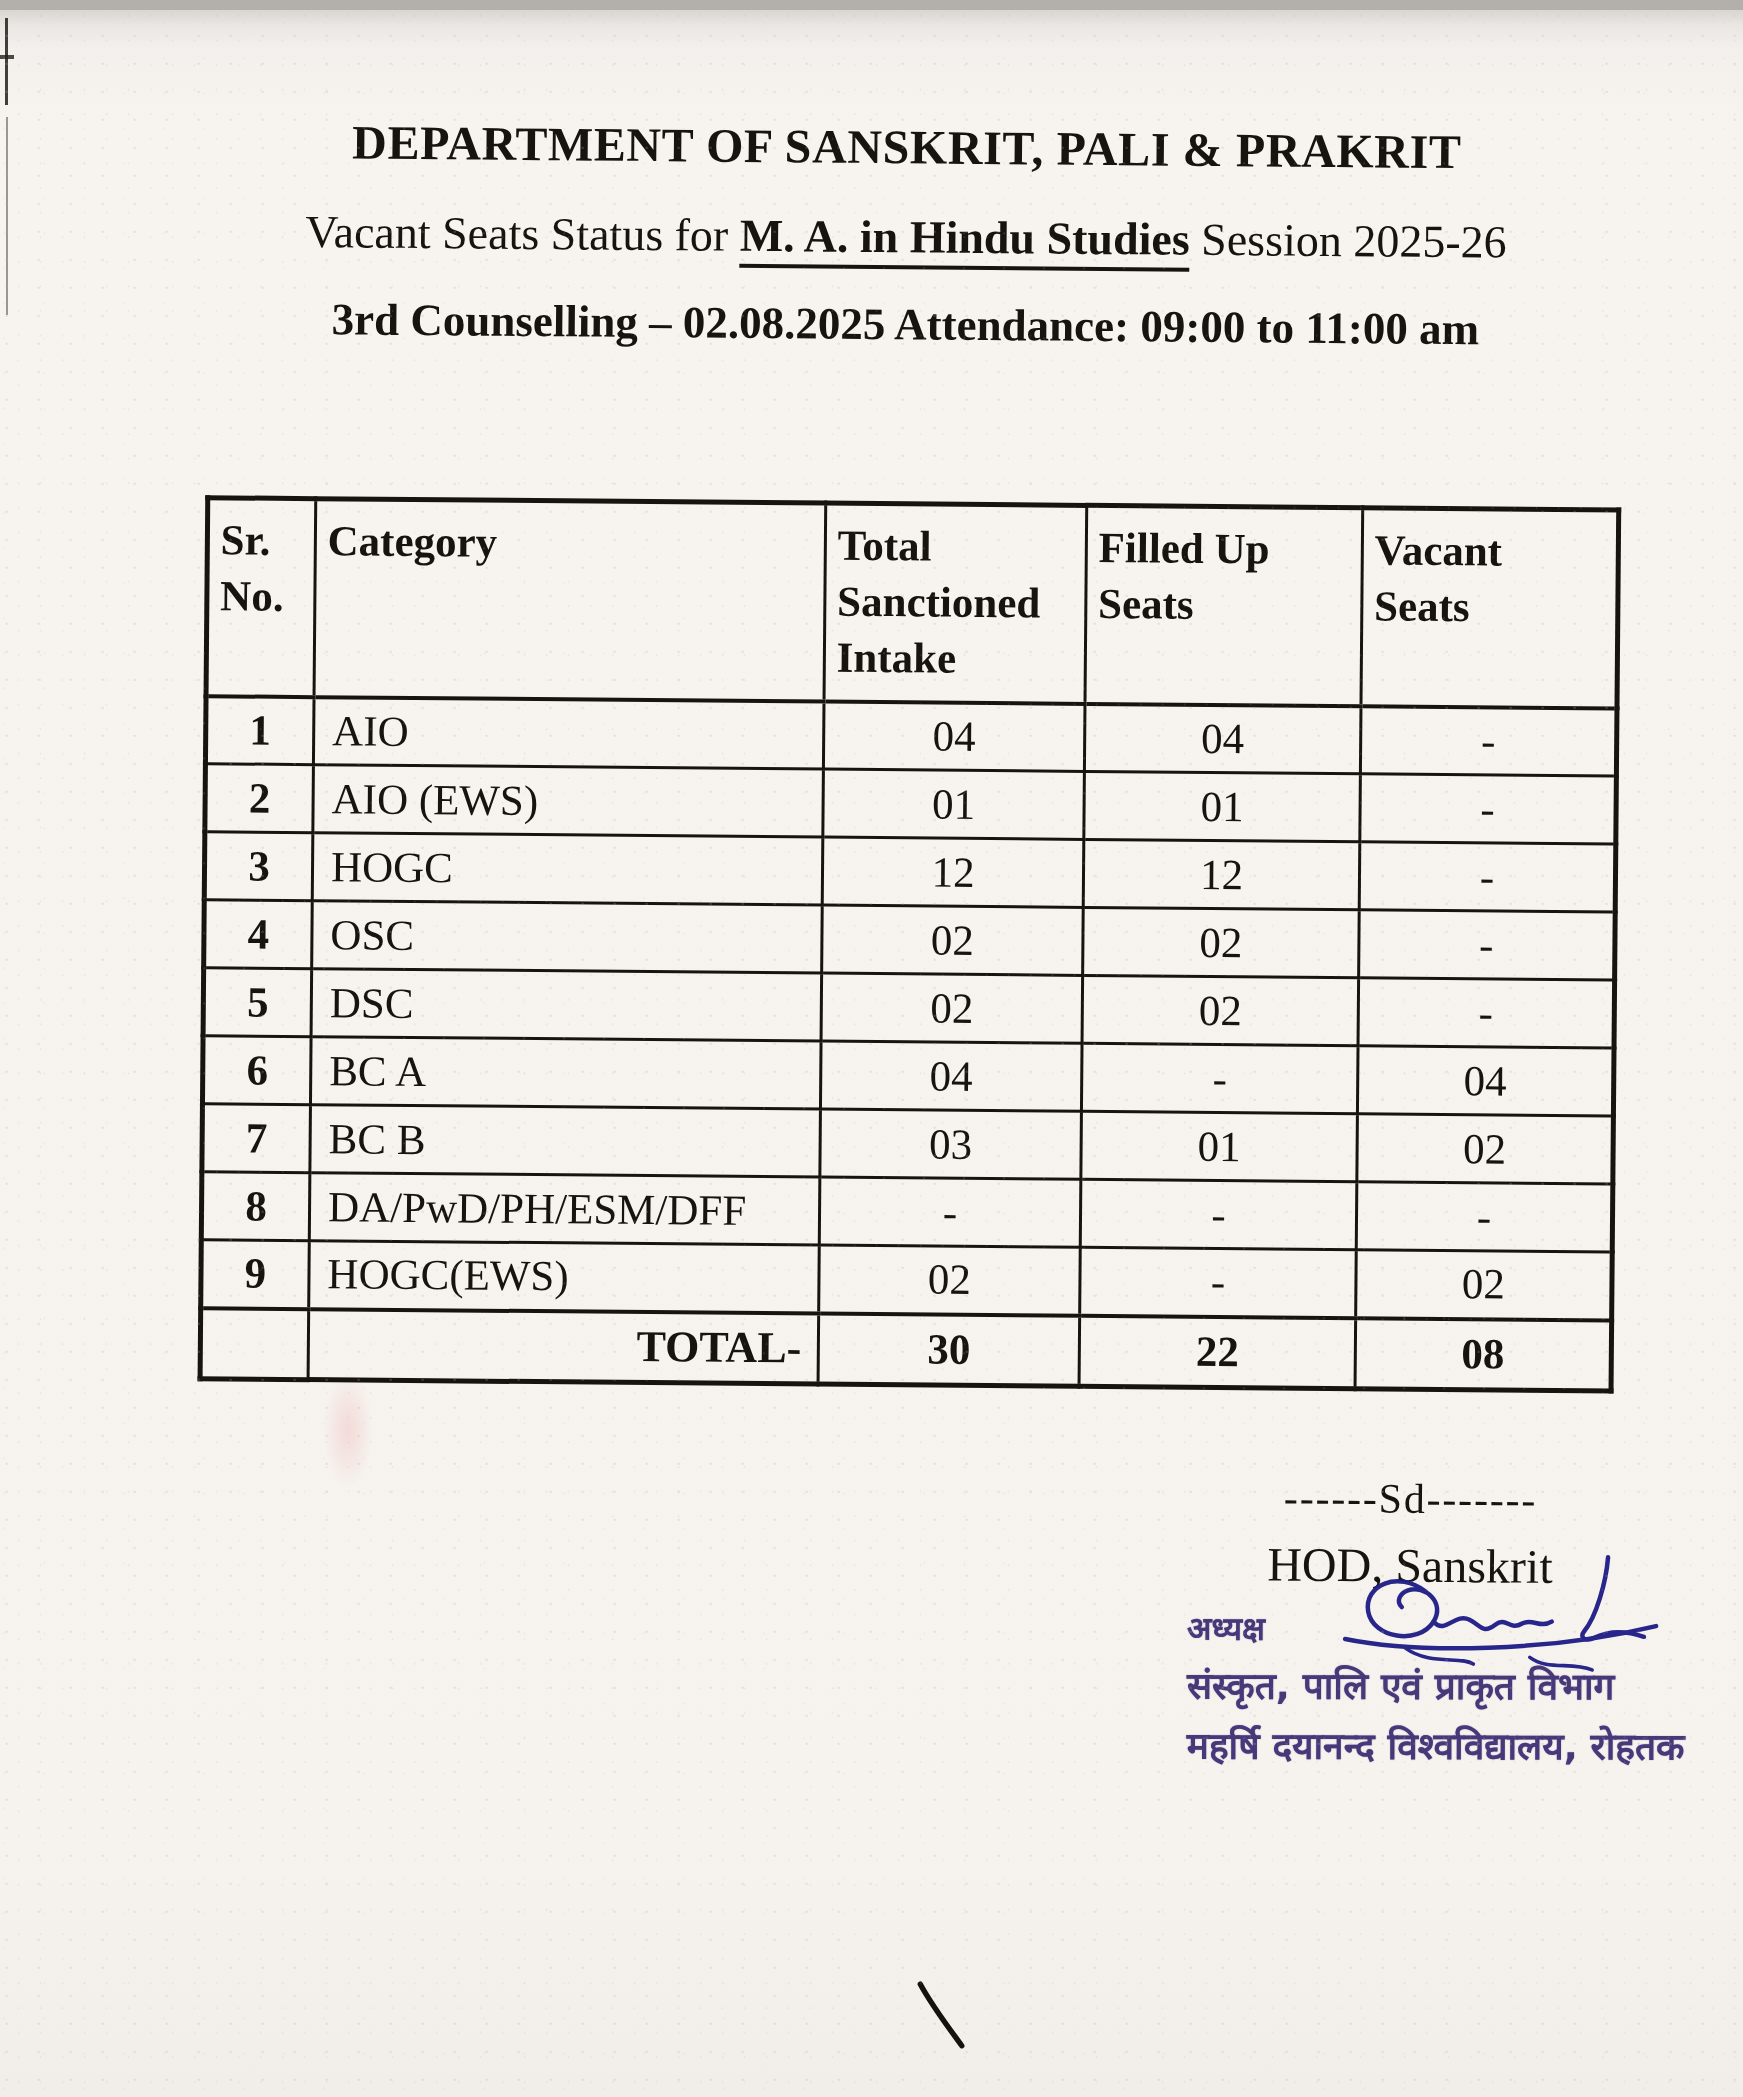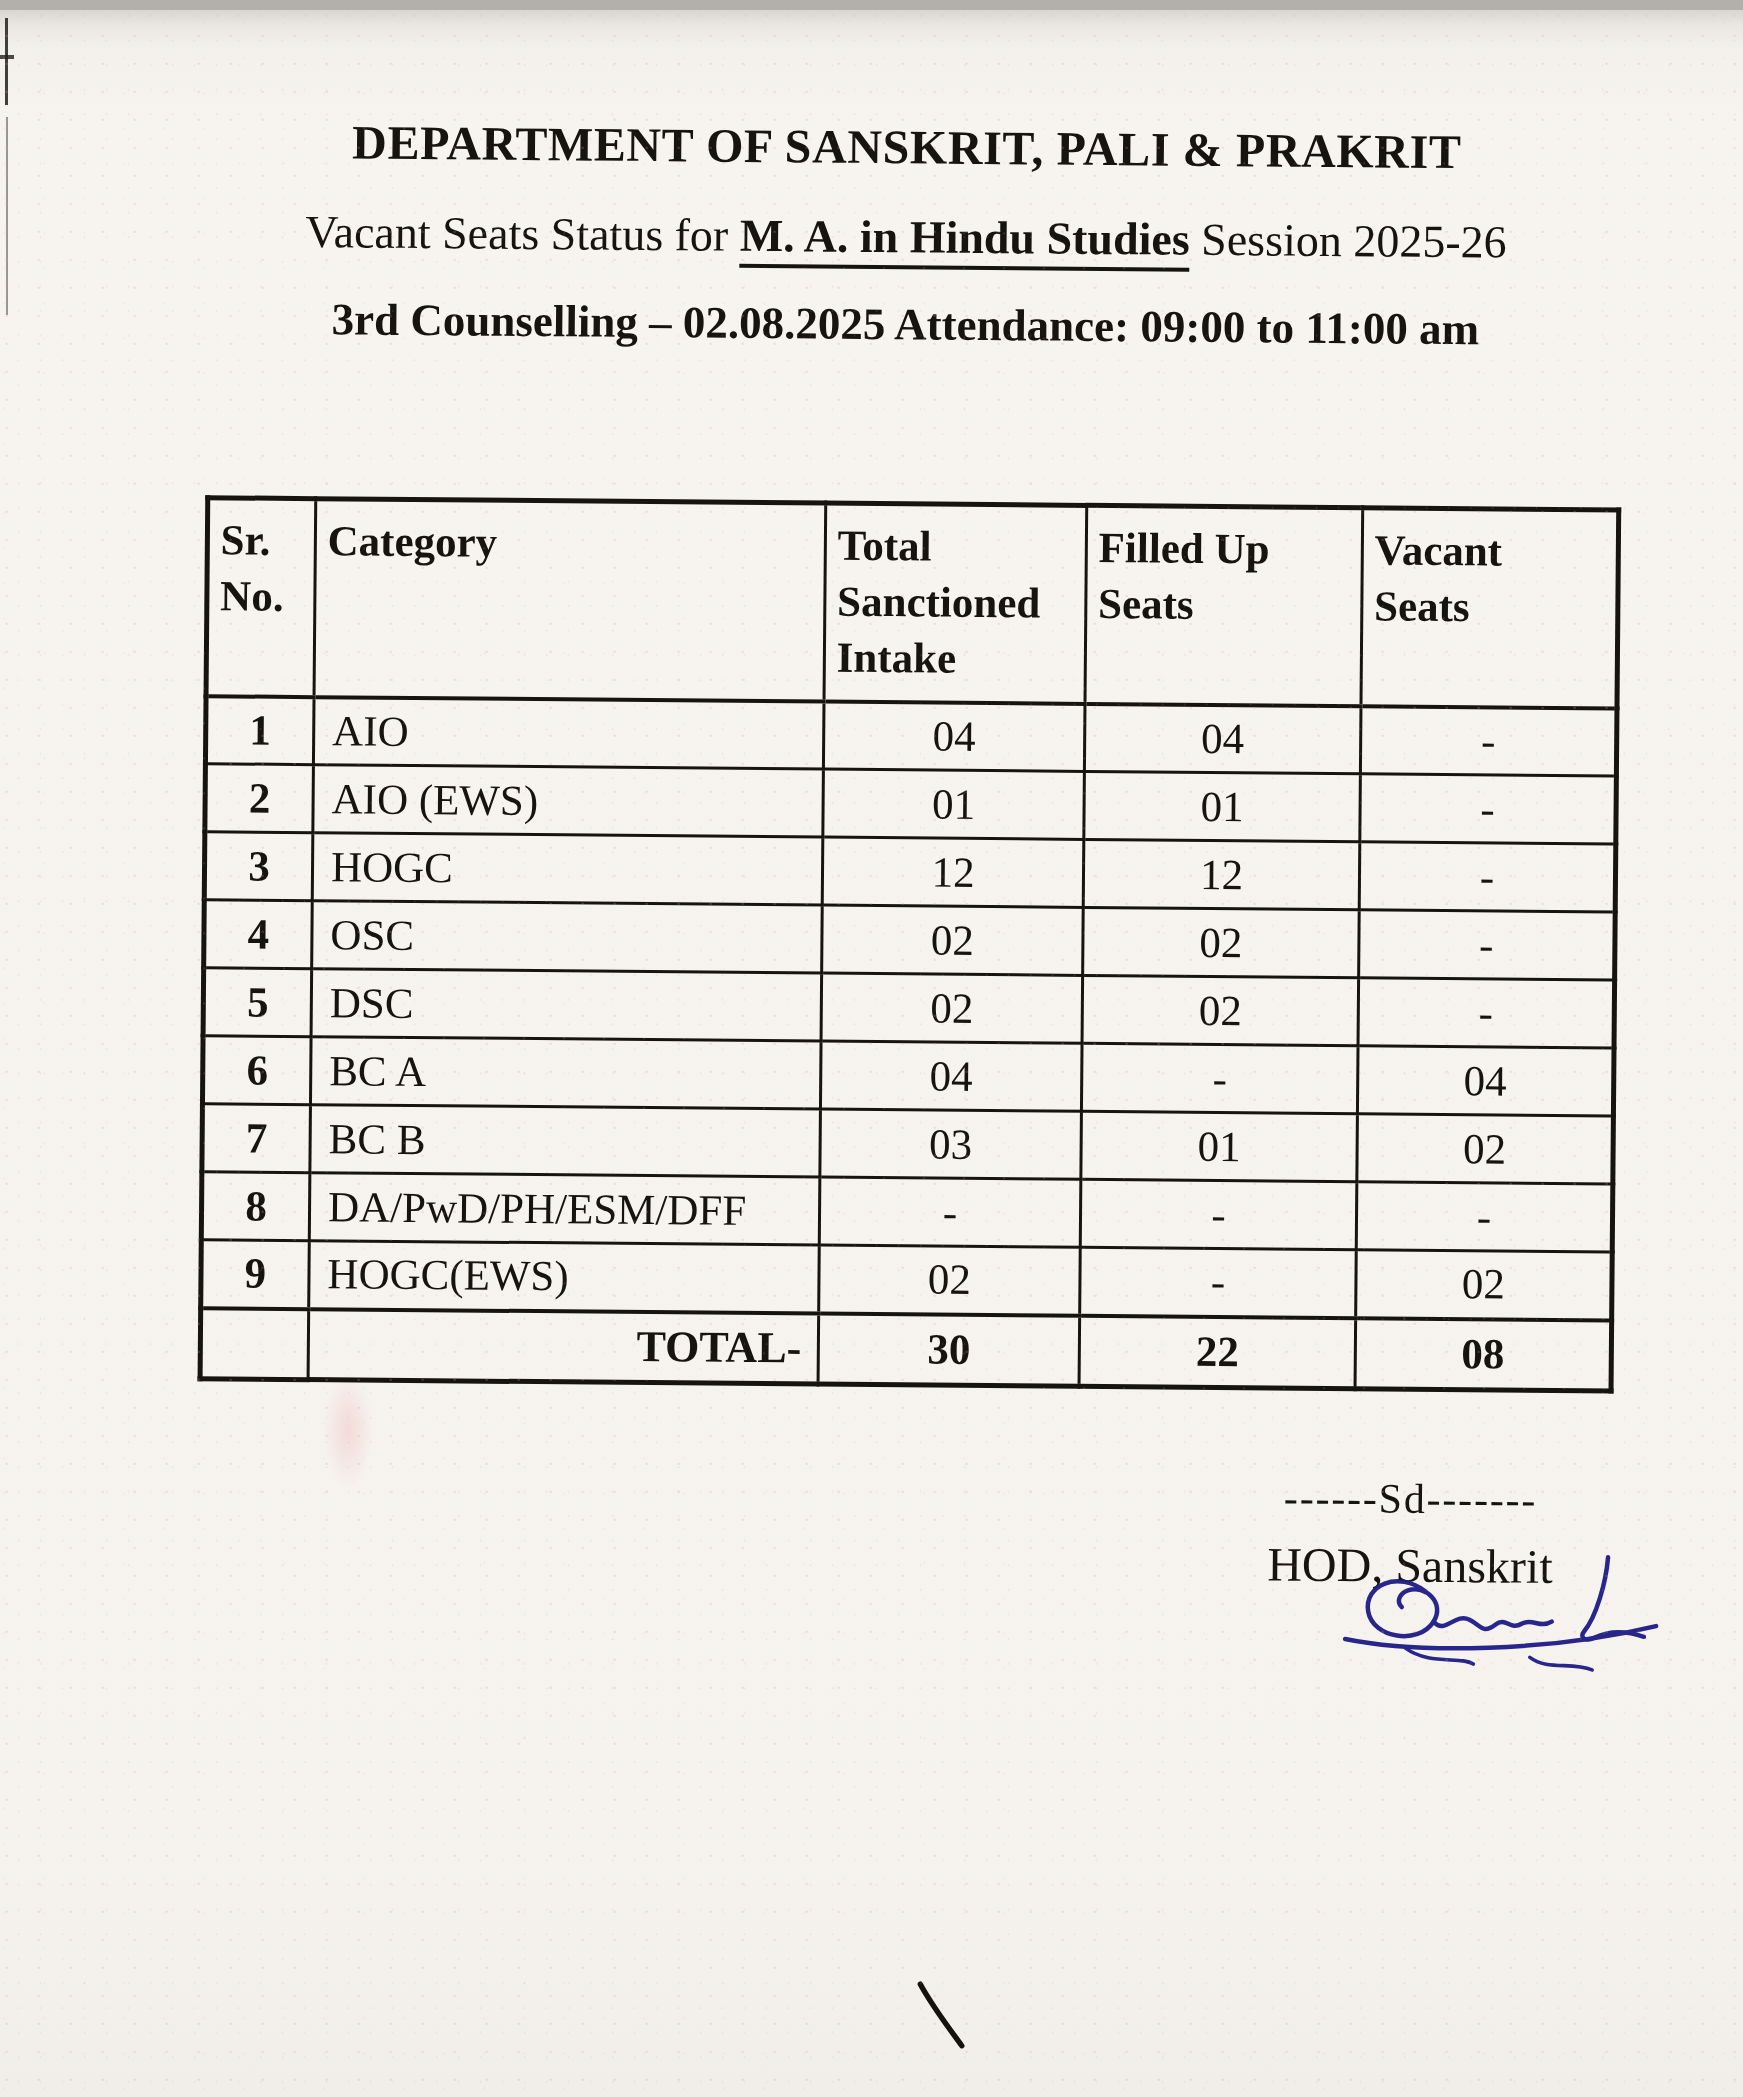--- a/index.html
+++ b/index.html
@@ -172,20 +172,25 @@
           <td class="cell-num">30</td>
           <td class="cell-num">22</td>
           <td class="cell-num">08</td>
         </tr>
       </tbody>
     </table>
 
     <div class="sd-line">------Sd-------</div>
     <div class="hod-line">HOD, Sanskrit</div>
 
+    <div class="stamp">
+      <div class="stamp-line1">अध्यक्ष</div>
+      <div class="stamp-line2">संस्कृत, पालि एवं प्राकृत विभाग</div>
+      <div class="stamp-line3">महर्षि दयानन्द विश्वविद्यालय, रोहतक</div>
+    </div>
 
     <svg class="signature-svg" viewBox="0 0 560 260" fill="none" stroke="#1d1c85" stroke-width="7.5" stroke-linecap="round" stroke-linejoin="round" opacity="0.95">
       <path d="M152 78 C105 42 48 68 56 112 C64 156 140 168 165 128 C185 96 150 66 122 76 C108 81 102 95 112 104"></path>
       <path d="M165 128 C185 150 200 112 225 124 C245 134 247 148 268 132 C286 118 292 142 312 130 C330 120 342 138 362 126"></path>
       <path d="M455 18 C452 60 436 118 416 142 C408 152 418 160 434 152 C462 138 492 142 516 150"></path>
       <path d="M18 158 C140 182 360 176 536 132"></path>
       <path d="M118 172 C160 202 210 184 232 198" stroke-width="6"></path>
       <path d="M326 186 C356 208 396 192 430 206" stroke-width="6"></path>
     </svg>
 

